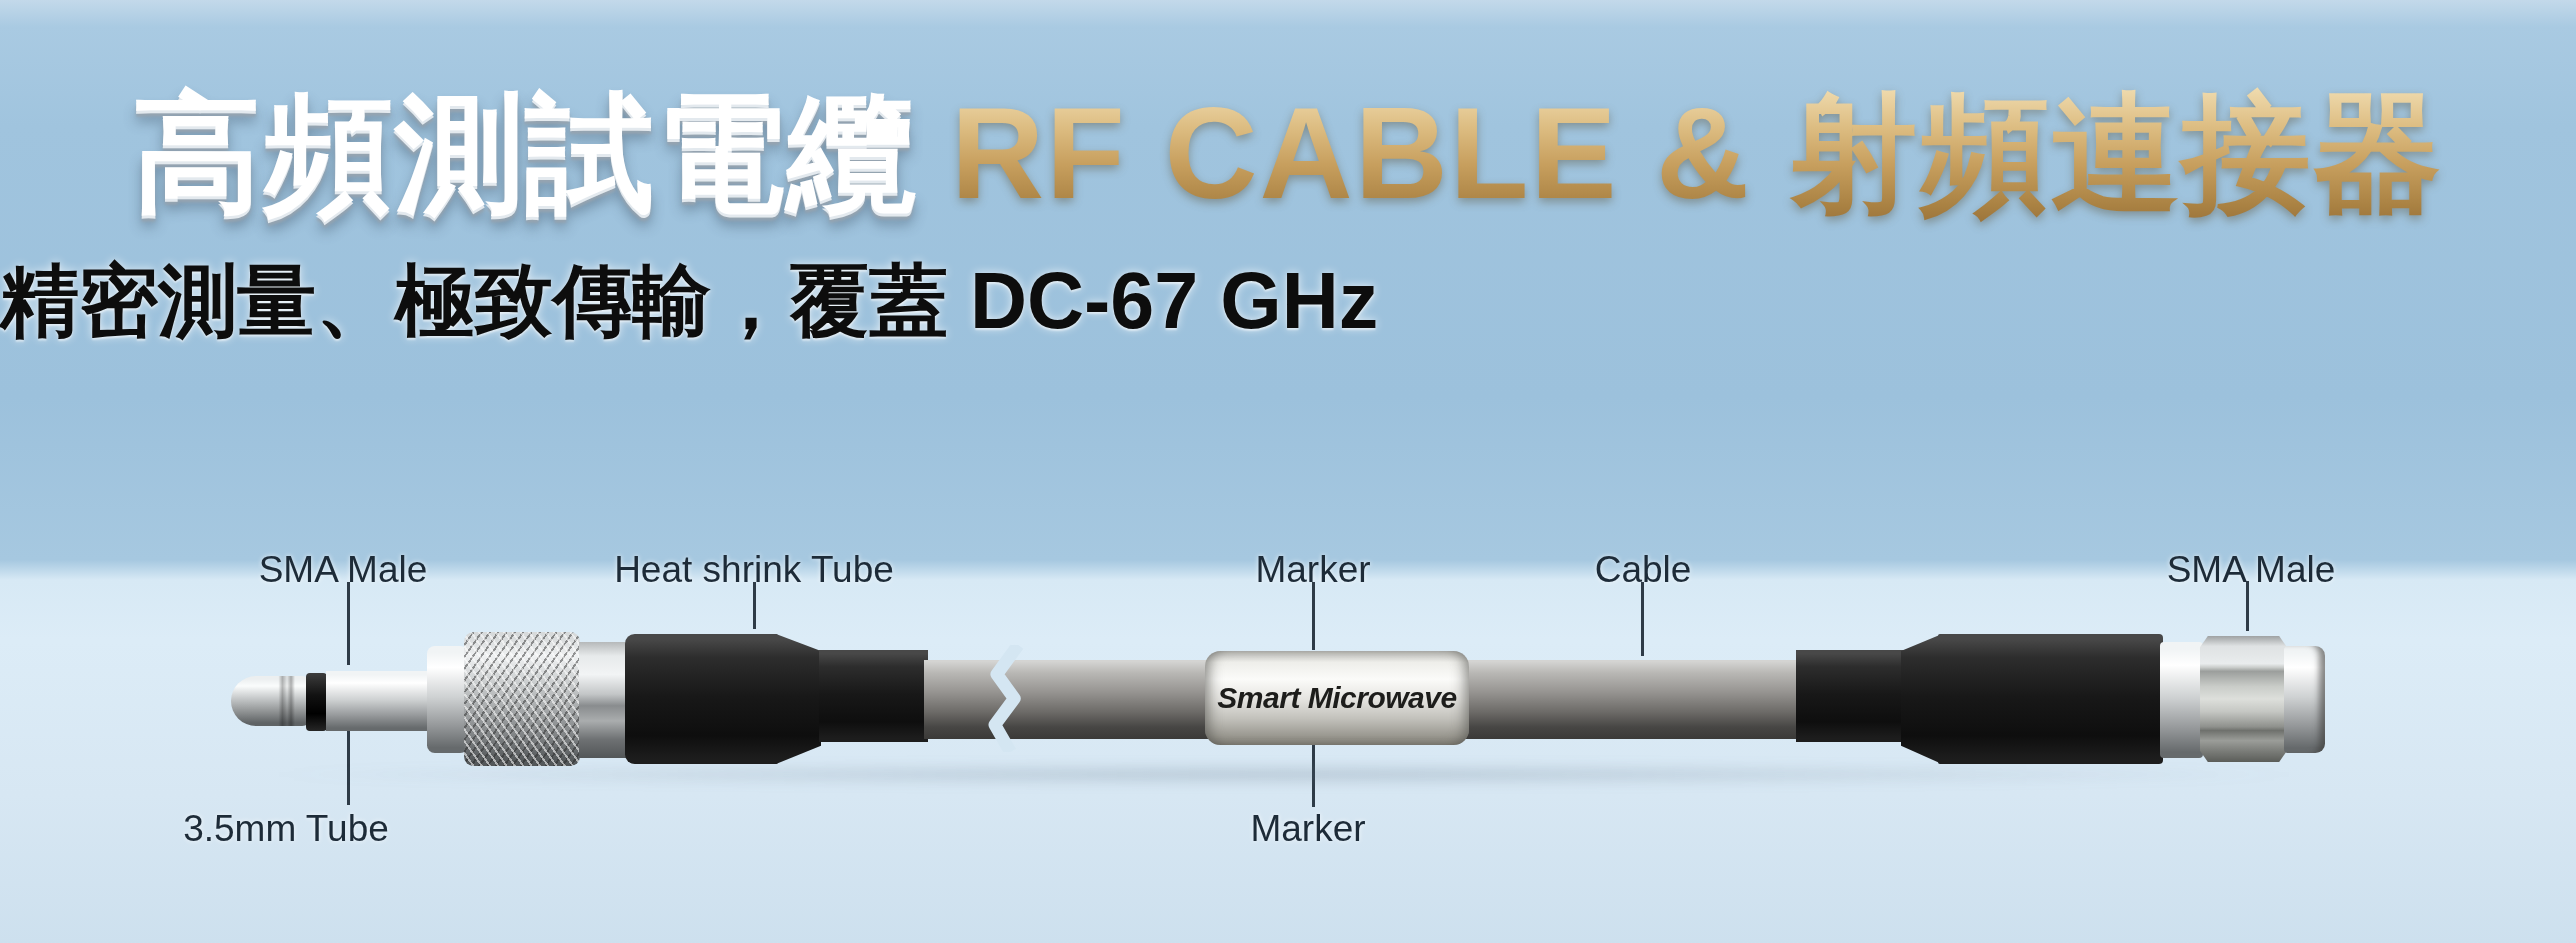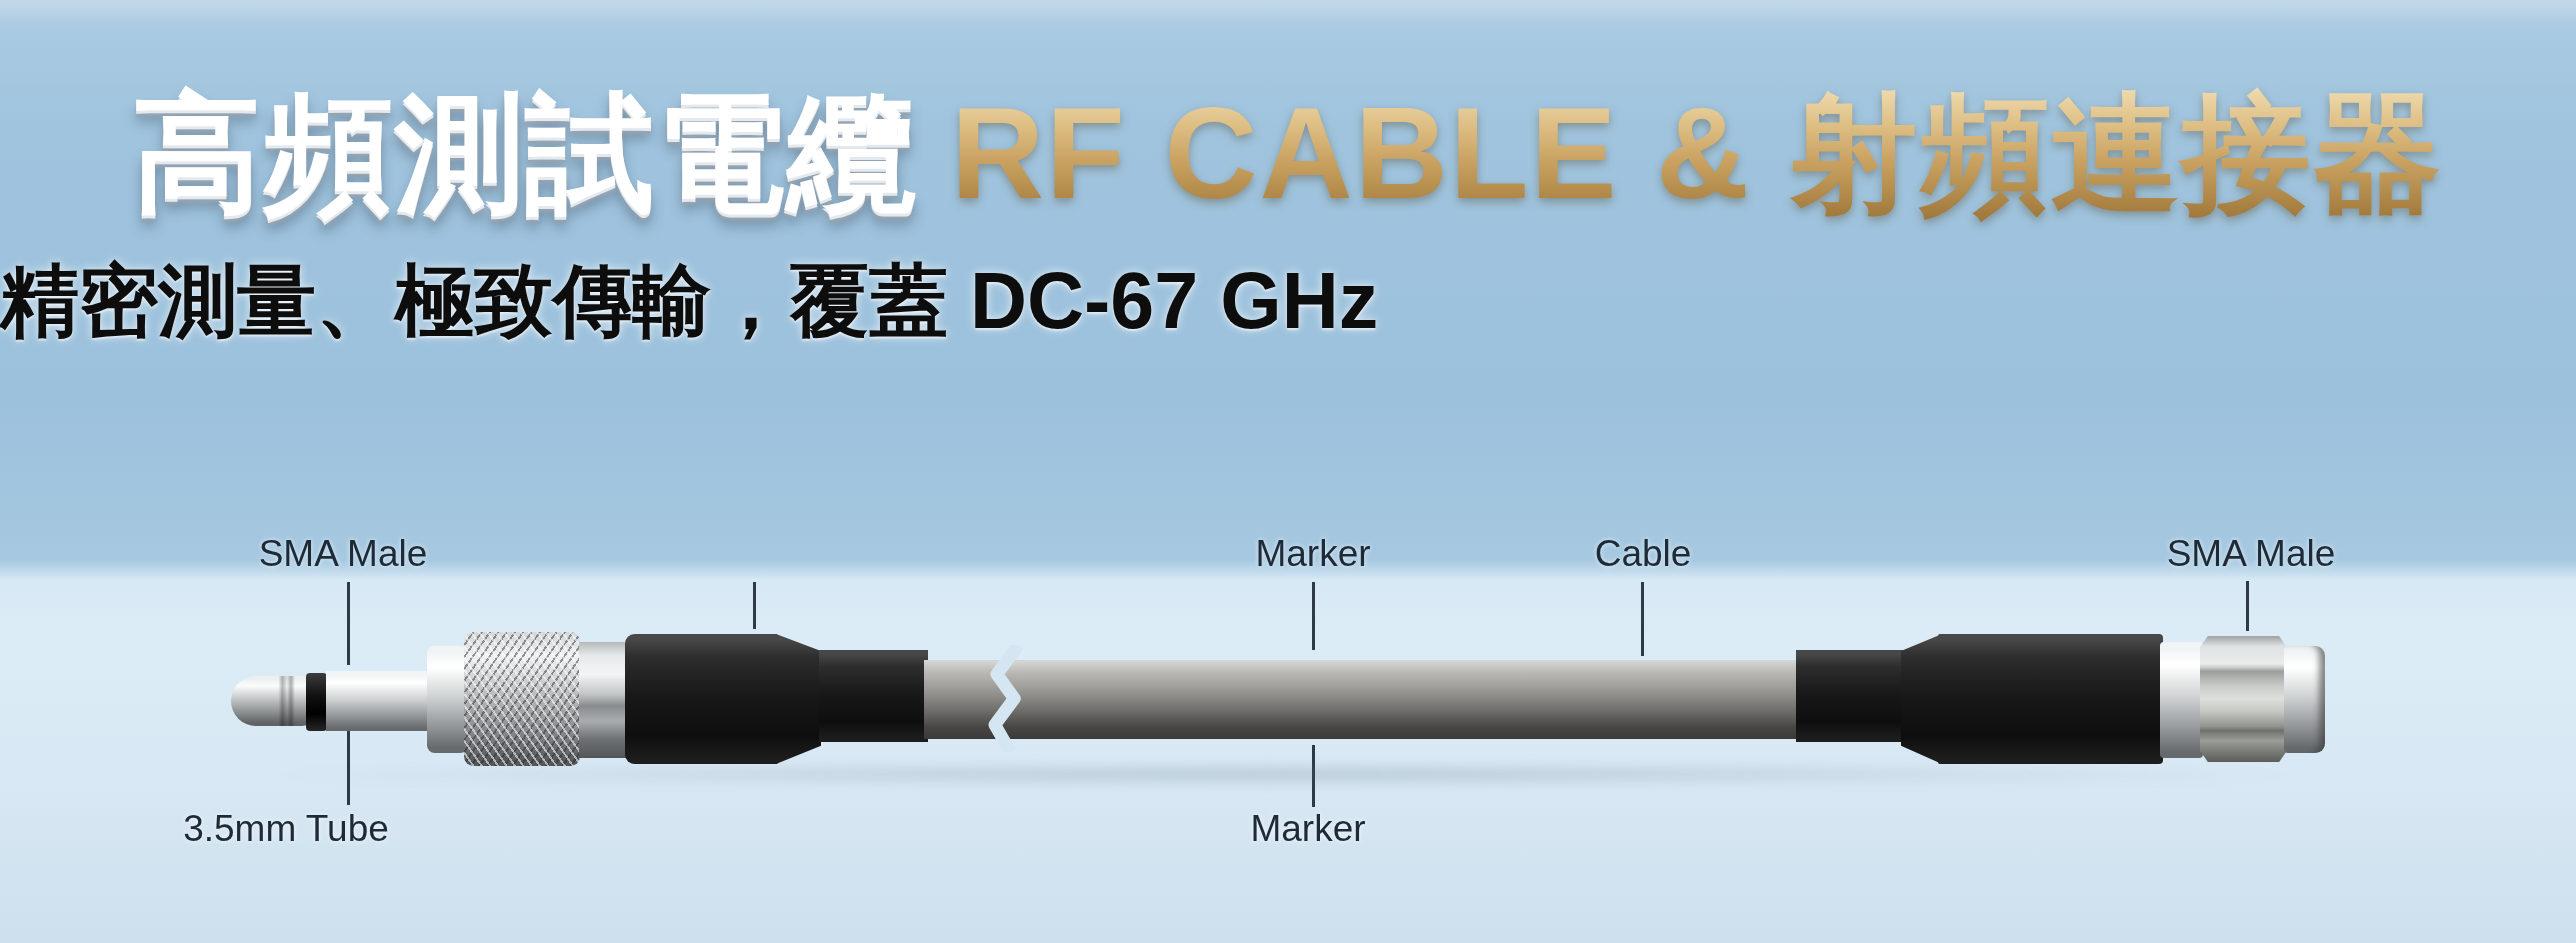--- a/index.html
+++ b/index.html
@@ -29,21 +29,21 @@
     filter:drop-shadow(0 4.8px 4.8px rgba(80,63,28,.38));
   }
   .subtitle{
     left:0;top:250px;width:2576px;text-align:left;
     font-size:79px;font-weight:bold;line-height:101px;color:#0d0d0d;white-space:nowrap;
     text-shadow:0 0 9.7px rgba(255,255,255,.75),0 1.9px 1.9px rgba(255,255,255,.5);
   }
 
   
   .lbl{
-    top:532px;height:43px;line-height:43px;transform:translateX(-50%);
+    top:548px;height:43px;line-height:43px;transform:translateX(-50%);
     font-size:37px;color:#1d2b38;white-space:nowrap;
     text-shadow:0 0 5.8px rgba(255,255,255,.75);
   }
   .lbl.bottom{top:807px;}
   .leader{width:2.9px;background:#2e3b47;}
 
   
   .metal{background:linear-gradient(180deg,#f1f4f5 6%,#ffffff 20%,#ced1d2 48%,#96999b 74%,#666a6c 95%);}
   .dark{background:linear-gradient(180deg,#484848 4%,#2d2d2d 18%,#181818 48%,#0e0e0e 78%,#1d1d1d 96%);}
 
@@ -102,20 +102,21 @@
 <body>
 
 <div id="stage">
 
   <div class="abs title">
     <span class="title-white">高頻測試電纜</span><span class="title-gold">RF CABLE &amp; 射頻連接器</span>
   </div>
   <div class="abs subtitle">精密測量、極致傳輸，覆蓋 DC-67 GHz</div>
 
   <div class="abs lbl" style="left:343px;">SMA Male</div>
+  <div class="abs lbl" style="left:754px;">Heat shrink Tube</div>
   <div class="abs lbl" style="left:1313px;">Marker</div>
   <div class="abs lbl" style="left:1643px;text-align:center;">Cable</div>
   <div class="abs lbl" style="left:2251px;">SMA Male</div>
 
   <div class="abs lbl bottom" style="left:286px;">3.5mm Tube</div>
   <div class="abs lbl bottom" style="left:1308px;">Marker</div>
 
   <div class="abs leader" style="left:347px;top:582px;height:83px;"></div>
   <div class="abs leader" style="left:753px;top:582px;height:47px;"></div>
   <div class="abs leader" style="left:1312px;top:582px;height:68px;"></div>
@@ -133,20 +134,23 @@
   <div class="abs knurl"></div>
   <div class="abs hexL"></div>
   <div class="abs hsL-big dark"></div>
   <div class="abs hsL-cone dark"></div>
   <div class="abs hsL-thin dark"></div>
 
   <div class="abs cable"></div>
   <svg class="abs break-svg" viewBox="0 0 48 110">
     <path d="M34 0 L12 30 L30 55 L10 82 L26 110" stroke="#d4e6f2" stroke-width="13" fill="none" stroke-linejoin="round"></path>
   </svg>
+  <div class="abs sleeve">
+    <span class="sleeve-text">Smart Microwave</span>
+  </div>
 
   <div class="abs hsR-thin dark"></div>
   <div class="abs hsR-cone dark"></div>
   <div class="abs hsR-big dark"></div>
   <div class="abs collarR metal"></div>
   <div class="abs hexR"></div>
   <div class="abs barrelR metal"></div>
 
 </div>
 

